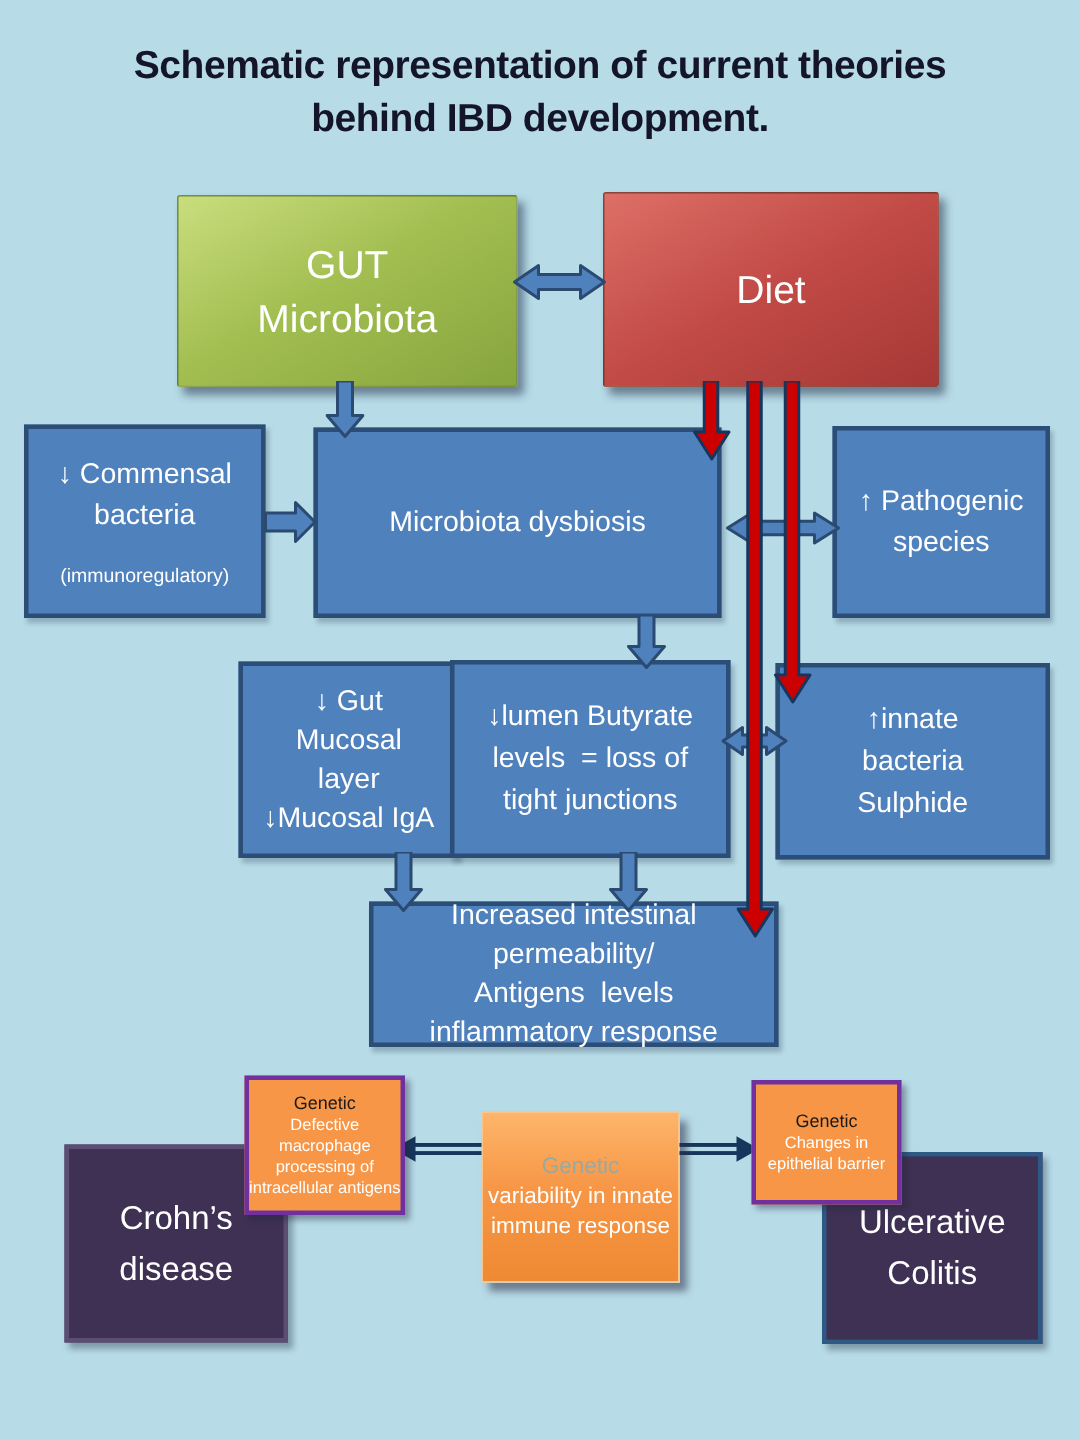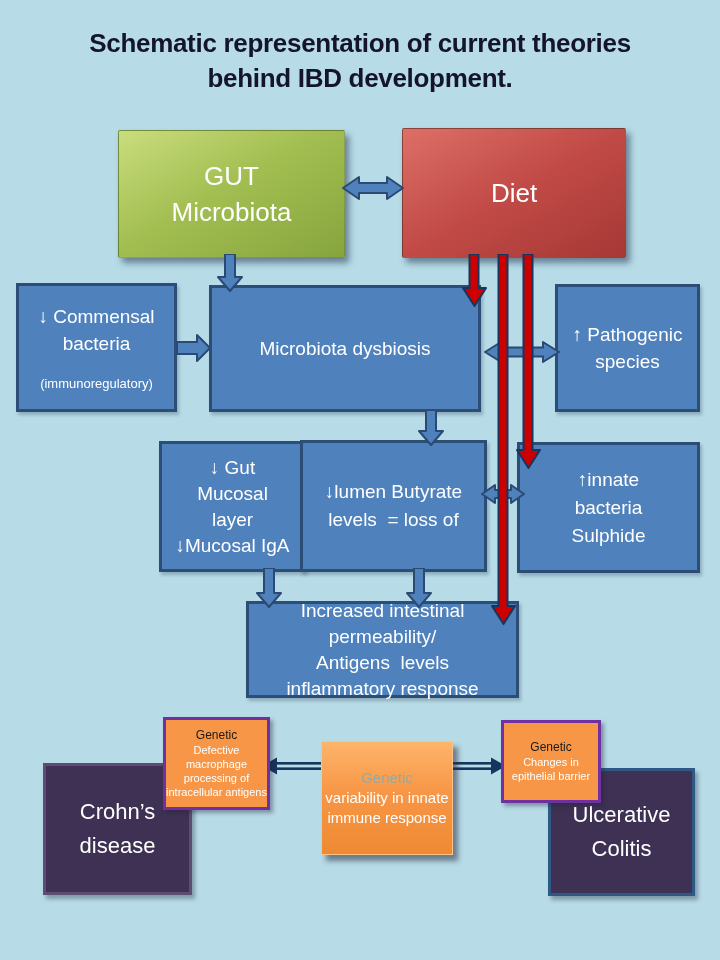--- a/index.html
+++ b/index.html
@@ -143,20 +143,21 @@
       <span class="ln">Mucosal</span>
       <span class="ln">layer</span>
       <span class="ln">↓Mucosal IgA</span>
     </div>
   </div>
 
   <div id="butyrate-box" class="abs bluebox">
     <div class="boxtxt" style="line-height:28px;">
       <span class="ln">↓lumen Butyrate</span>
       <span class="ln">levels  = loss of</span>
+      <span class="ln">tight junctions</span>
     </div>
   </div>
 
   <div id="hydrogen-box" class="abs bluebox">
     <div class="boxtxt" style="line-height:28px;">
       <span class="ln">↑innate</span>
       <span class="ln">bacteria</span>
       <span class="ln">Sulphide</span>
     </div>
   </div>

